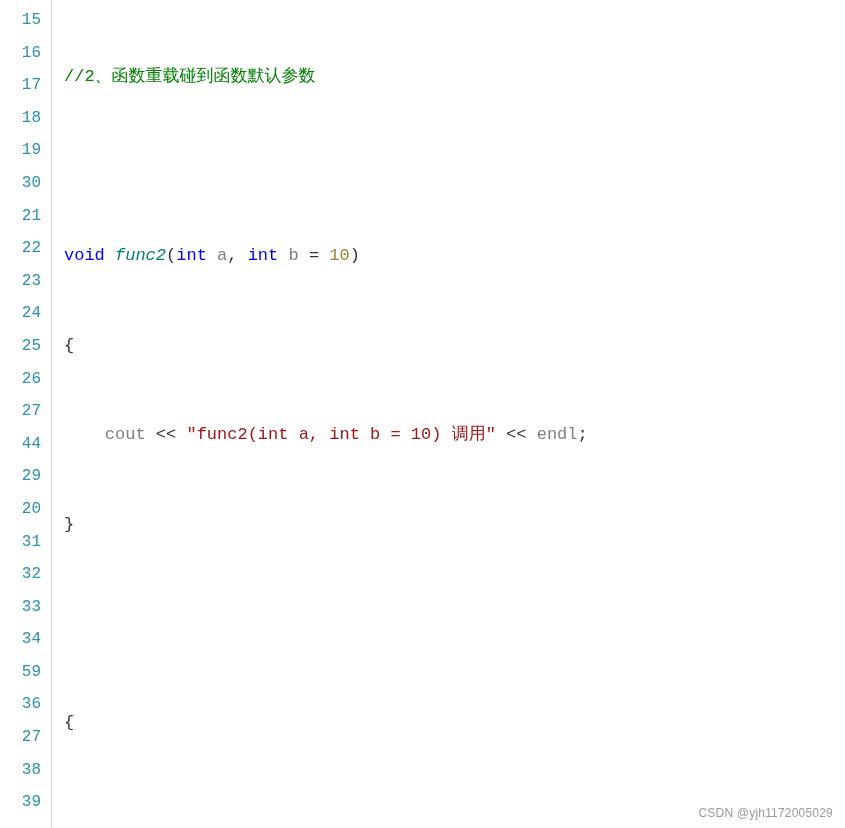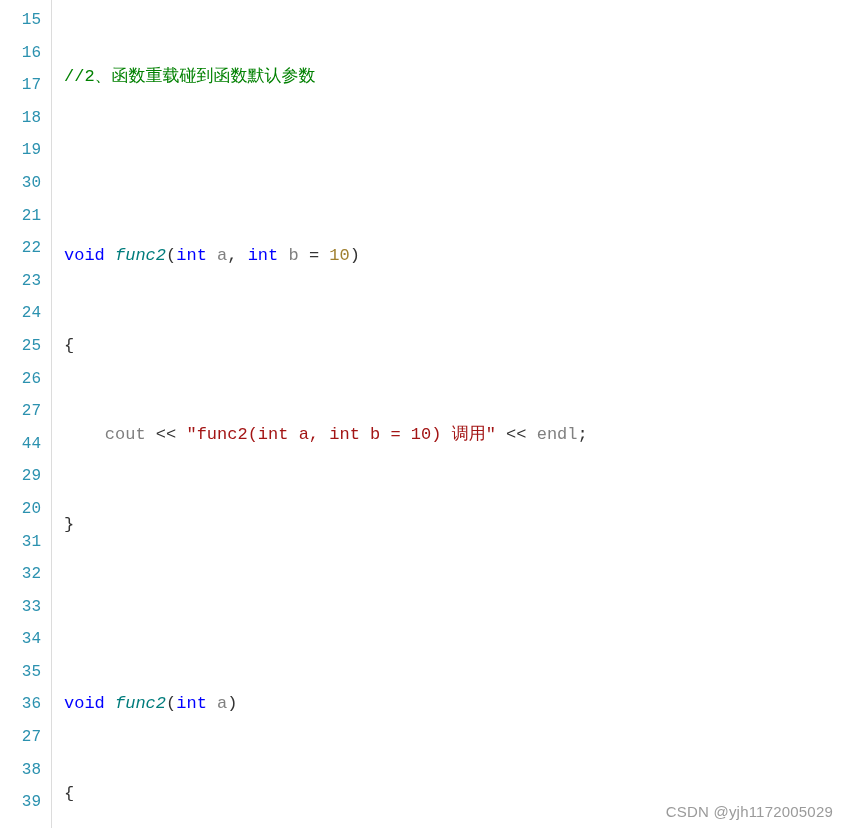--- a/index.html
+++ b/index.html
@@ -51,21 +51,21 @@
   .c-punc    { color: #333333; }
   .c-op      { color: #333333; }
   .c-num     { color: #a08030; }
   .c-string  { color: #a31515; }
   .watermark {
     position: absolute;
     right: 12px;
     bottom: 8px;
     color: rgba(120,120,120,0.75);
     font-family: Arial, sans-serif;
-    font-size: 15px;
+    font-size: 12px;
     letter-spacing: 0.2px;
   }
 </style>
 </head>
 <body>
 
 <div class="editor">
   <div class="gutter">
     <div class="ln">15</div>
     <div class="ln">16</div>
@@ -80,21 +80,21 @@
     <div class="ln">25</div>
     <div class="ln">26</div>
     <div class="ln">27</div>
     <div class="ln">44</div>
     <div class="ln">29</div>
     <div class="ln">20</div>
     <div class="ln">31</div>
     <div class="ln">32</div>
     <div class="ln">33</div>
     <div class="ln">34</div>
-    <div class="ln">35</div>
+    <div class="ln">59</div>
     <div class="ln">36</div>
     <div class="ln">27</div>
     <div class="ln">38</div>
     <div class="ln">39</div>
   </div>
 
   <div class="code">
     
     <div class="row"><span class="c-comment">//2、函数重载碰到函数默认参数</span></div>
     
@@ -103,21 +103,20 @@
     <div class="row"><span class="c-keyword">void</span><span> </span><span class="c-func">func2</span><span class="c-punc">(</span><span class="c-type">int</span><span> </span><span class="c-ident">a</span><span class="c-punc">,</span><span> </span><span class="c-type">int</span><span> </span><span class="c-ident">b</span><span> </span><span class="c-op">=</span><span> </span><span class="c-num">10</span><span class="c-punc">)</span></div>
     
     <div class="row"><span class="c-punc">{</span></div>
     
     <div class="row"><span>    </span><span class="c-ident">cout</span><span> </span><span class="c-op">&lt;&lt;</span><span> </span><span class="c-string">"func2(int a, int b = 10) 调用"</span><span> </span><span class="c-op">&lt;&lt;</span><span> </span><span class="c-ident">endl</span><span class="c-punc">;</span></div>
     
     <div class="row"><span class="c-punc">}</span></div>
     
     <div class="row"></div>
     
-    <div class="row"><span class="c-keyword">void</span><span> </span><span class="c-func">func2</span><span class="c-punc">(</span><span class="c-type">int</span><span> </span><span class="c-ident">a</span><span class="c-punc">)</span></div>
     
     <div class="row"><span class="c-punc">{</span></div>
     
     
     
     
     
     
     
     

